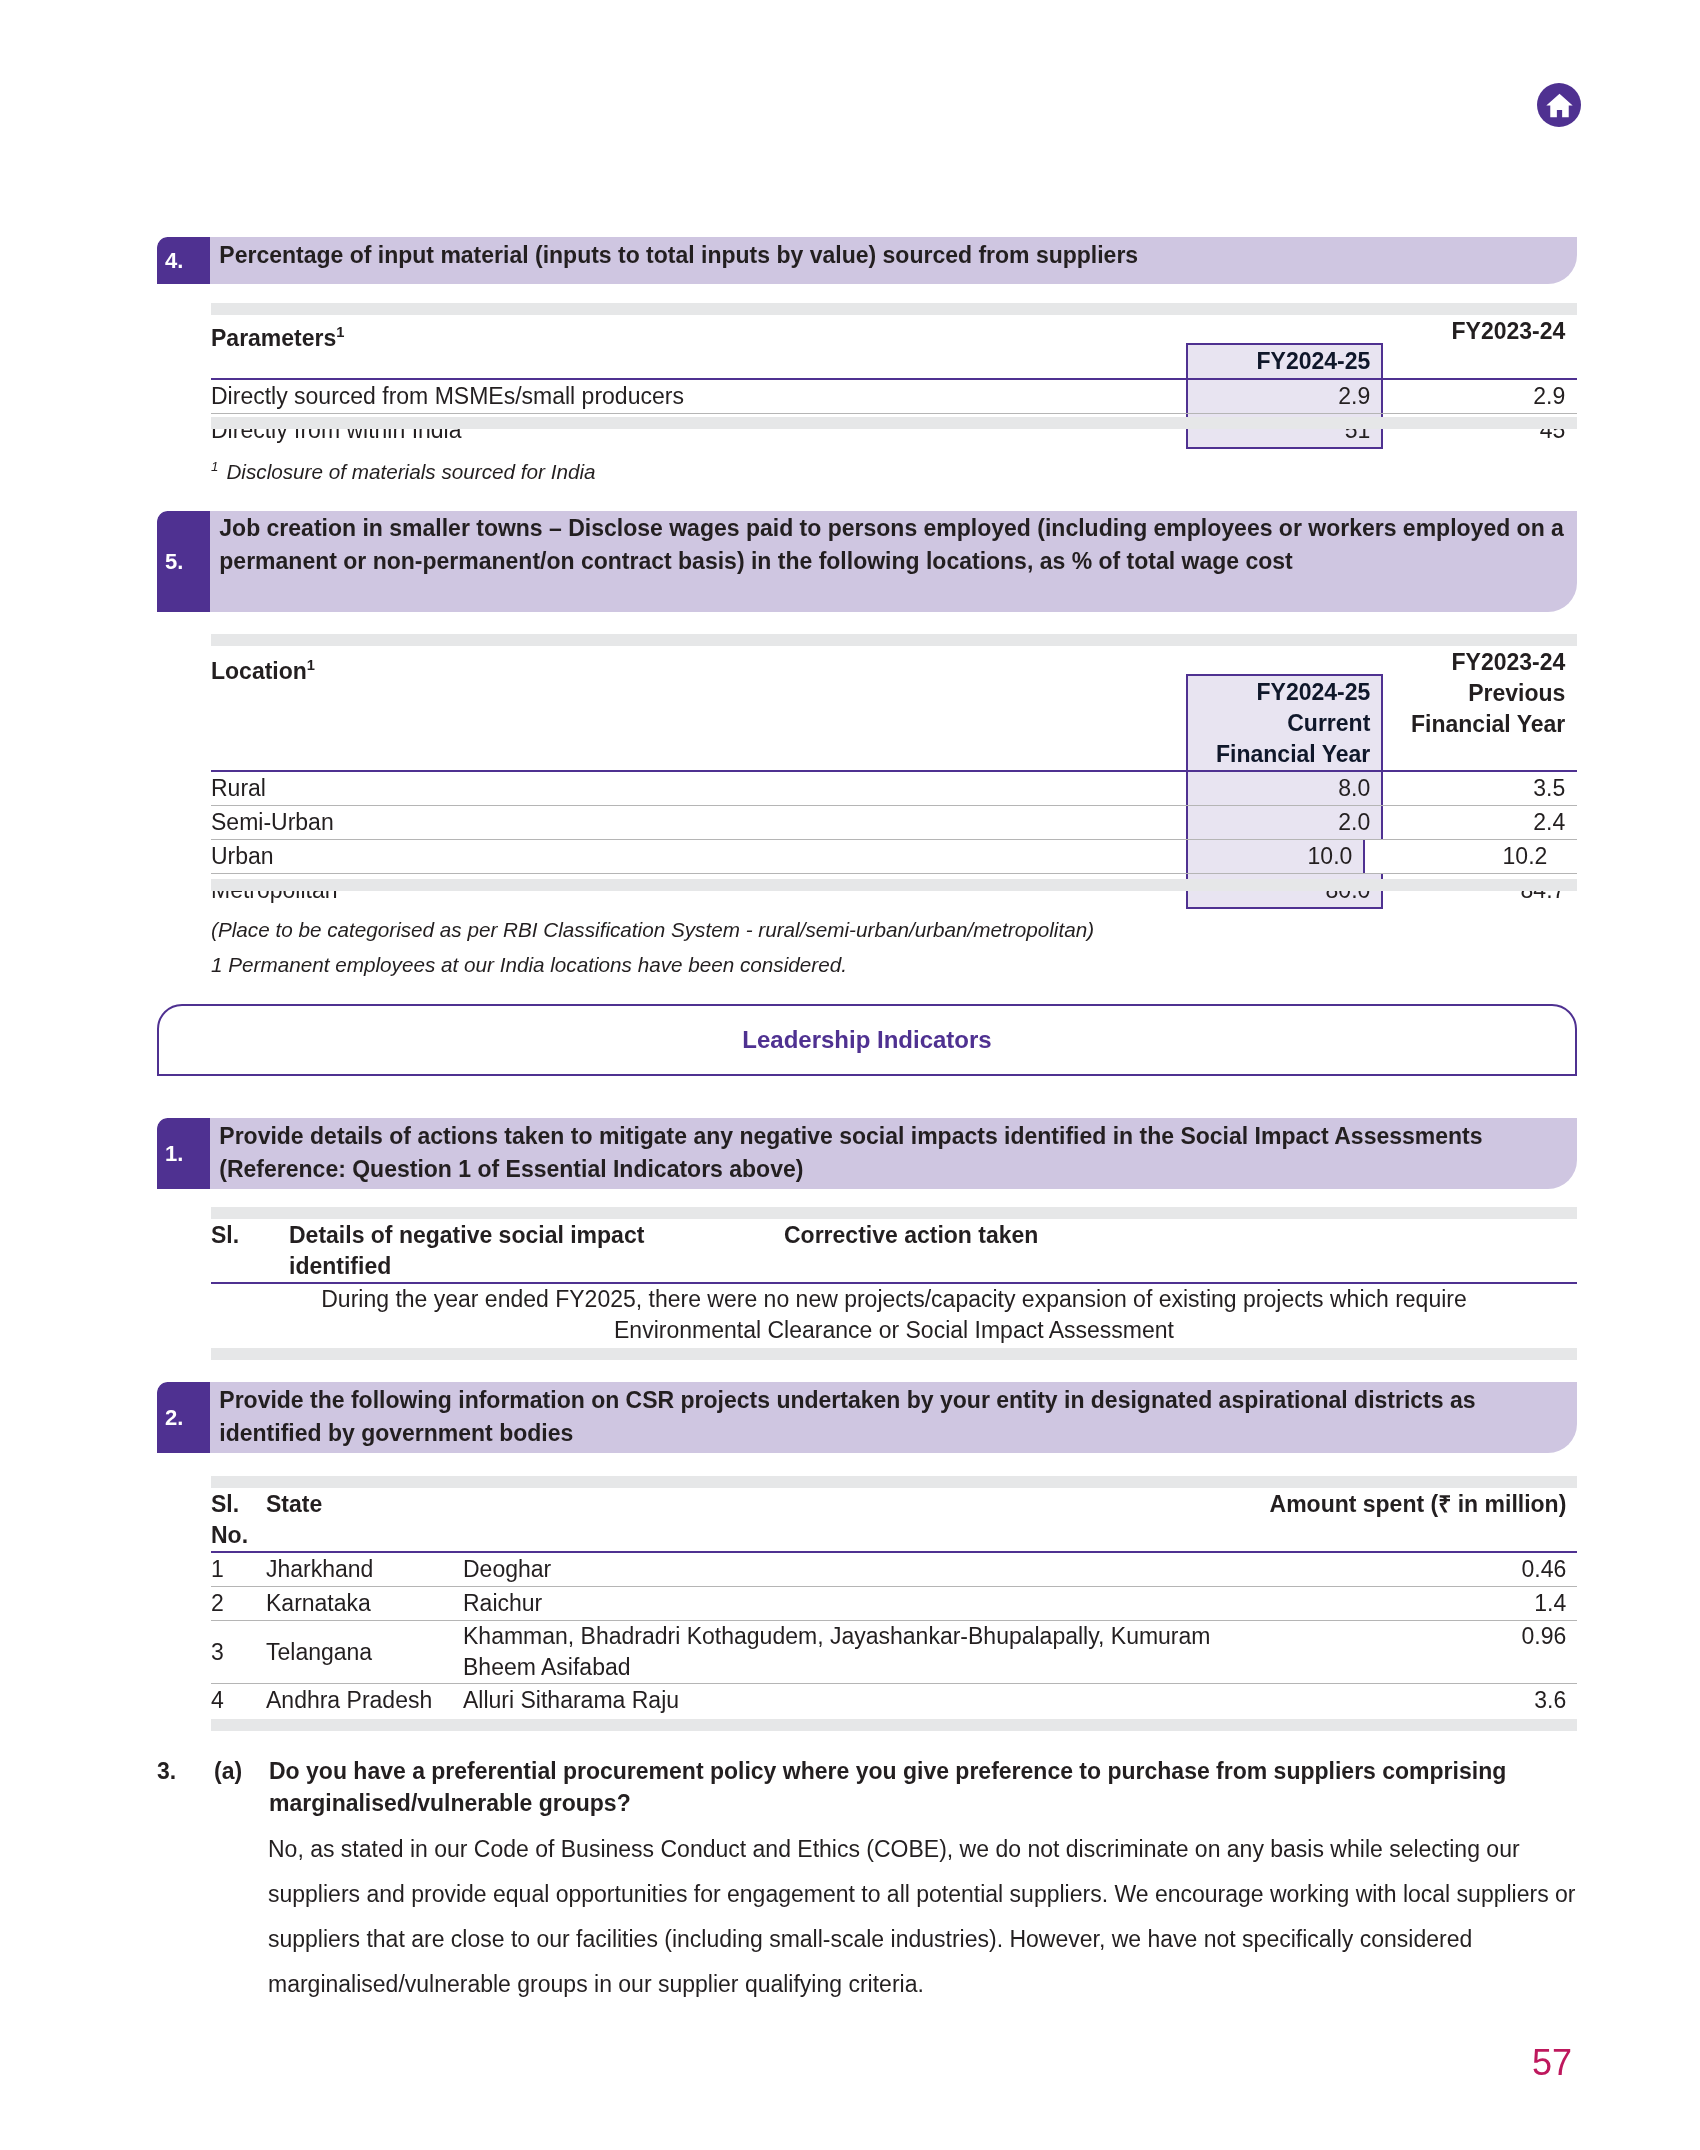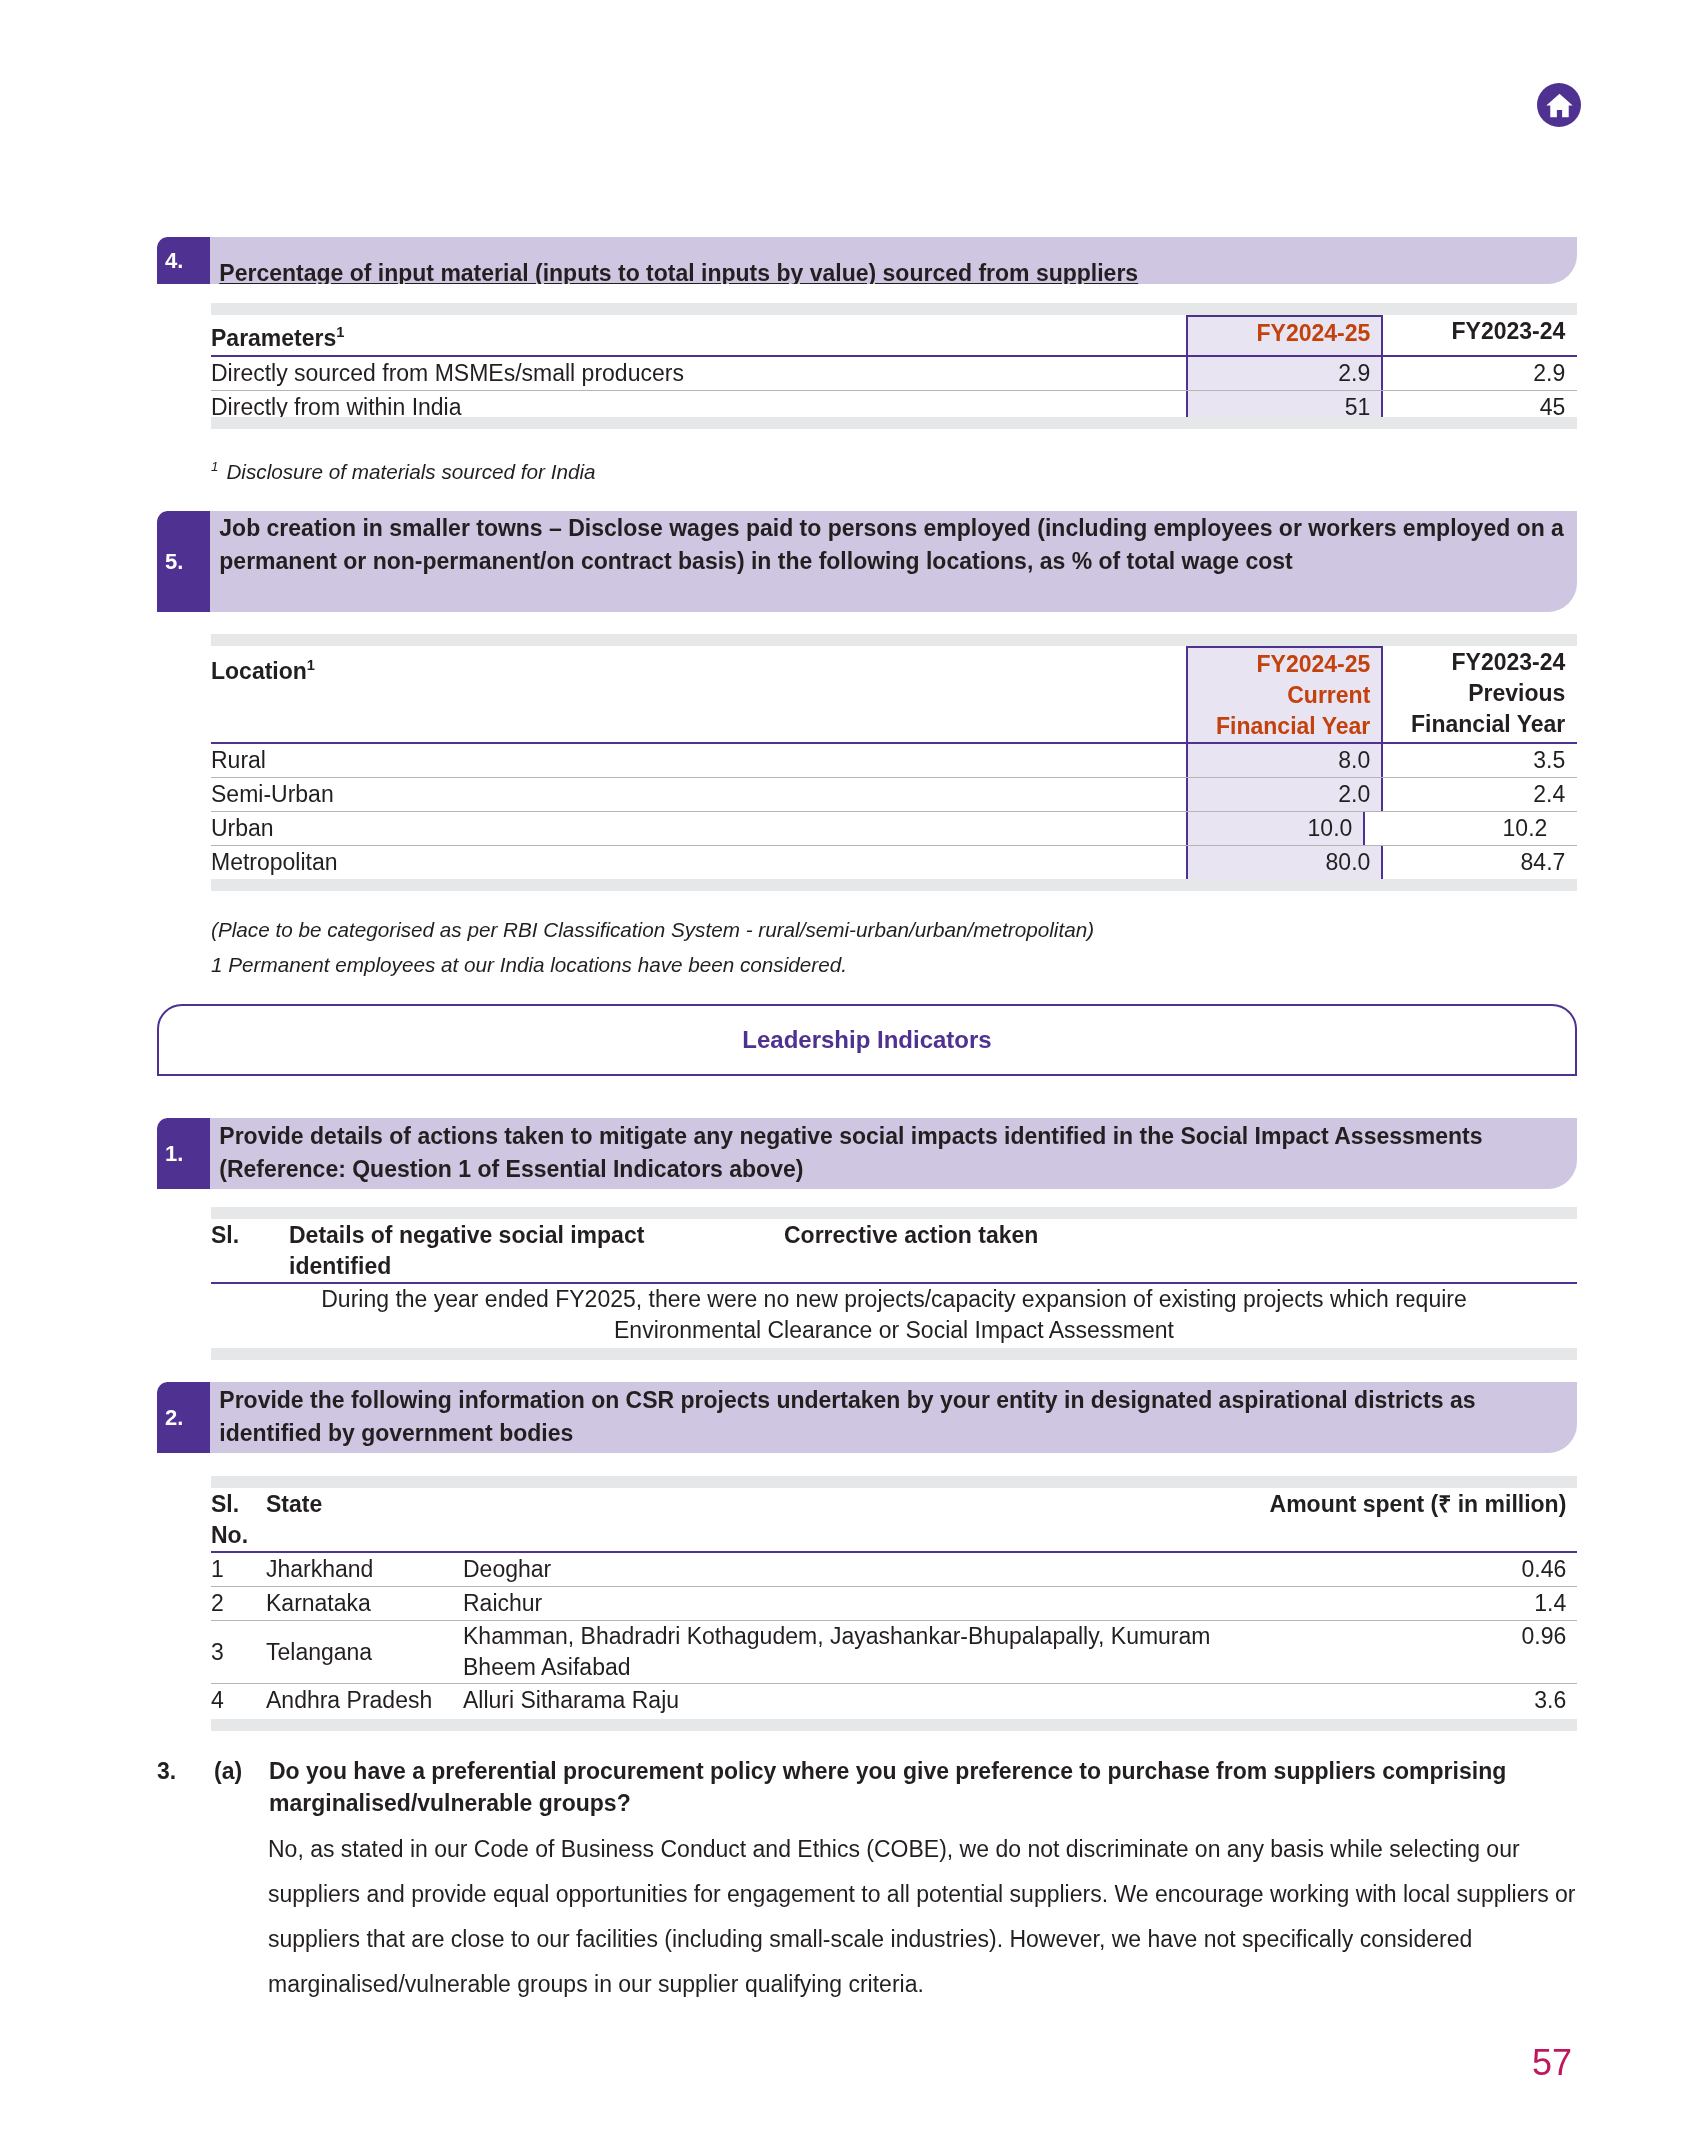--- a/index.html
+++ b/index.html
@@ -17,21 +17,21 @@
   .tbl { position: absolute; left: 211px; width: 1366px; }
   .row { display: flex; font-size: 23px; line-height: 33px; }
   .row.head { font-weight: bold; border-bottom: 2px solid #4f3191; }
   .row.body { border-bottom: 1.3px solid #b5b5b5; }
   .row.body.last { border-bottom: none; }
   .cell { padding: 0 10.7px 0 0; }
   .cell.r { text-align: right; }
   .hl { background: #e8e4f1; border-left: 2px solid #4f3191; border-right: 2px solid #4f3191; }
   .hl.top { border-top: 2px solid #4f3191; }
   .hl.bottom { border-bottom: 2px solid #4f3191; }
-  .hl-text { color: #c2410c; }
+  .hl-text { color: #0f172a; margin-top: 28px; }
 
   .note { position: absolute; left: 211px; font-style: italic; font-size: 20.7px; line-height: 29px; color: #231f20; }
   .note sup { font-size: 13.3px; vertical-align: super; margin-right: 8px; }
 
   .leader-box { position: absolute; left: 157px; top: 1004px; width: 1420px; height: 72px; border: 2.7px solid #4f3191; border-top-left-radius: 25px; border-top-right-radius: 25px; display: flex; align-items: center; justify-content: center; }
   .leader-box span { color: #4f3191; font-weight: bold; font-size: 24px; }
 
   .page-num { position: absolute; left: 1532px; top: 2042px; font-size: 36px; font-weight: normal; color: #be185d; }
 
   .q3 { position: absolute; left: 157px; top: 1755px; width: 1420px; }
@@ -45,21 +45,21 @@
 <body>
 
 <div class="home-btn">
   <svg width="29" height="27" viewBox="0 0 44 40">
     <path d="M22 2 L2 20 L8 20 L8 38 L18 38 L18 27 L26 27 L26 38 L36 38 L36 20 L42 20 Z" fill="#ffffff"></path>
   </svg>
 </div>
 
 <div class="qbar" style="top:237px;height:47px;">
   <div class="qnum">4.</div>
-  <div class="qtext" style="padding-top:20px;text-decoration:underline;">Percentage of input material (inputs to total inputs by value) sourced from suppliers</div>
+  <div class="qtext" style="padding-top:2px;">Percentage of input material (inputs to total inputs by value) sourced from suppliers</div>
 </div>
 
 <div class="grey-strip" style="top:303px;"></div>
 <div class="tbl" style="top:315px;">
   <div class="row head">
     <div class="cell" style="width:975px;padding-top:1.3px;"><span>Parameters</span><sup style="font-size:14.7px;">1</sup></div>
     <div class="cell r hl top hl-text" style="width:197px;">FY2024-25</div>
     <div class="cell r" style="width:193px;">FY2023-24</div>
   </div>
   <div class="row body">

